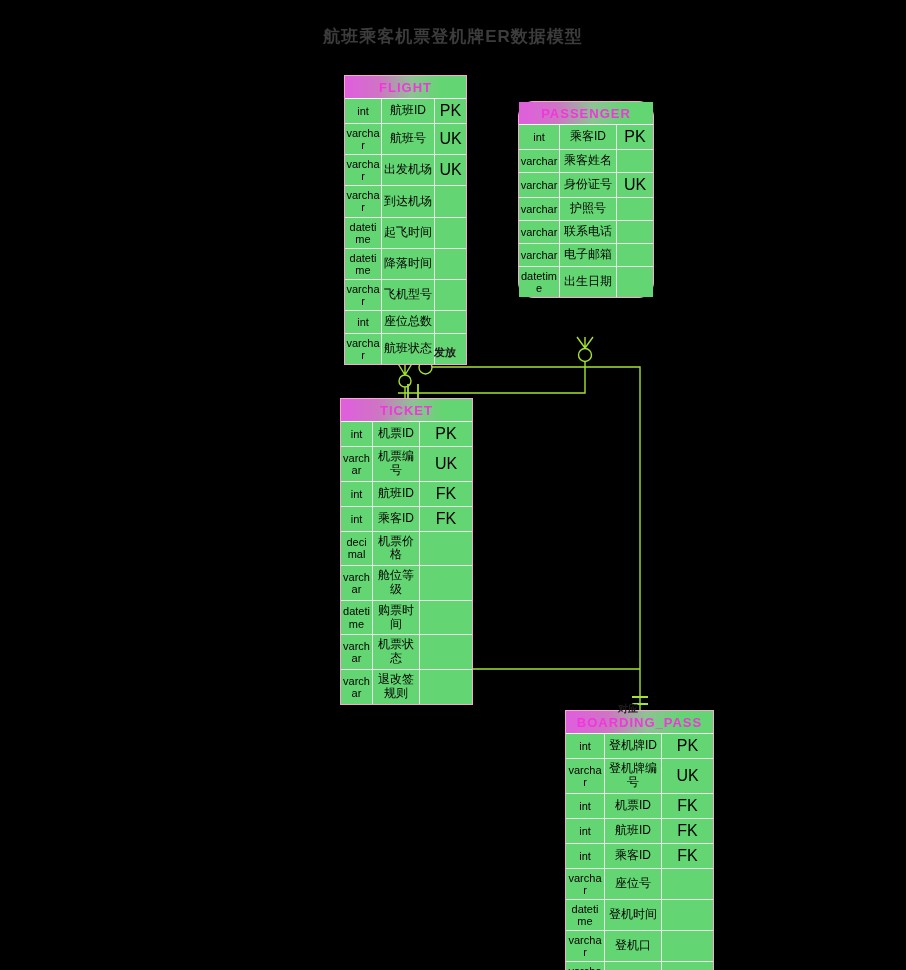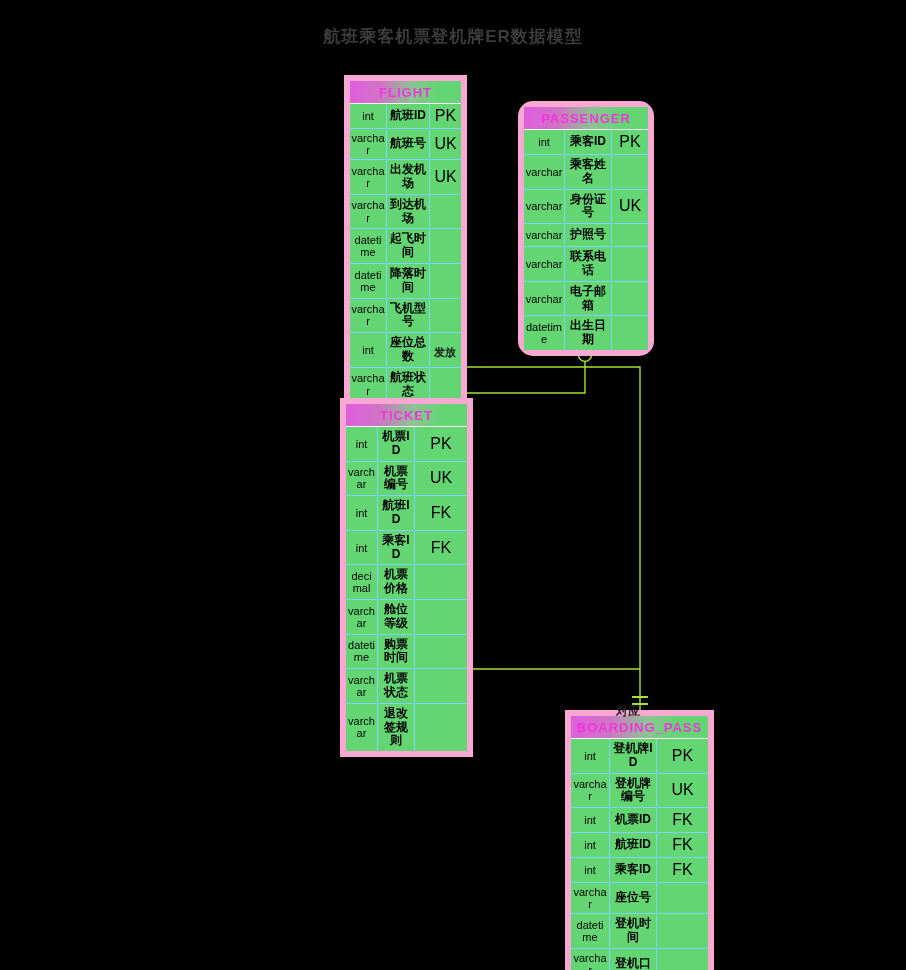--- a/index.html
+++ b/index.html
@@ -8,47 +8,47 @@
   .stage{position:absolute;inset:0;width:906px;height:970px;margin-top:10px;}
 
   .diagram-title{
     position:absolute;top:15px;left:0;width:906px;text-align:center;
     font-size:17px;font-weight:bold;color:#3c3c3c;letter-spacing:1px;
   }
 
   svg.edges{position:absolute;left:0;top:0;z-index:1;pointer-events:none;}
 
   .er-table{
-    position:absolute;z-index:2;background:#fff;border:6px solid #f9a8d4;
+    position:absolute;z-index:2;background:#fff;border:1px solid #f9a8d4;
     box-sizing:border-box;
   }
   .er-header{
     height:22px;display:flex;align-items:center;justify-content:center;
     background:linear-gradient(90deg,#dd62da 6%,#cf74c4 28%,#8cc393 55%,#64d573 78%);
     color:#f136dd;font-weight:bold;font-size:13px;letter-spacing:1px;
     border-bottom:1px solid #f4f4f4;
   }
-  .er-body{display:grid;gap:1px;background:#7dd3fc;}
+  .er-body{display:grid;gap:1px;background:#e5e5e5;}
   .t-flight   .er-body{grid-template-columns:36px 1fr 31px;}
   .t-passenger .er-body{grid-template-columns:40px 1fr 36px;}
   .t-ticket   .er-body{grid-template-columns:31px 1fr 52px;}
   .t-boarding .er-body{grid-template-columns:38px 1fr 51px;}
   .cell{
     background:#64d573;color:#000;display:flex;align-items:center;justify-content:center;
     text-align:center;min-height:22px;box-sizing:border-box;padding:3px 1px;
   }
   .c-type{font-size:11px;line-height:1.1;word-break:break-all;}
-  .c-name{font-size:12px;line-height:1.15;word-break:break-all;padding:3px 2px;font-weight:bold;}
+  .c-name{font-size:12px;line-height:1.15;word-break:break-all;padding:3px 2px;}
   .c-key{font-size:16px;}
 
   .edge-label{
     position:absolute;z-index:3;color:#1d1d1d;font-weight:bold;text-align:center;
   }
   .edge-label.l-issue{left:383px;top:337px;width:44px;font-size:11px;line-height:1;padding-left:40px;}
-  .edge-label.l-match{left:611px;top:695px;width:34px;font-size:12px;line-height:1;}
+  .edge-label.l-match{left:611px;top:695px;width:34px;font-size:10px;line-height:1;font-family:Liberation Mono, monospace;}
 </style>
 </head>
 <body>
 
 <div class="stage">
 
   <div class="diagram-title">航班乘客机票登机牌ER数据模型</div>
 
   <svg class="edges" width="906" height="970" viewBox="0 0 906 970">
     <g stroke="#a6e232" stroke-width="1.4" fill="none">

